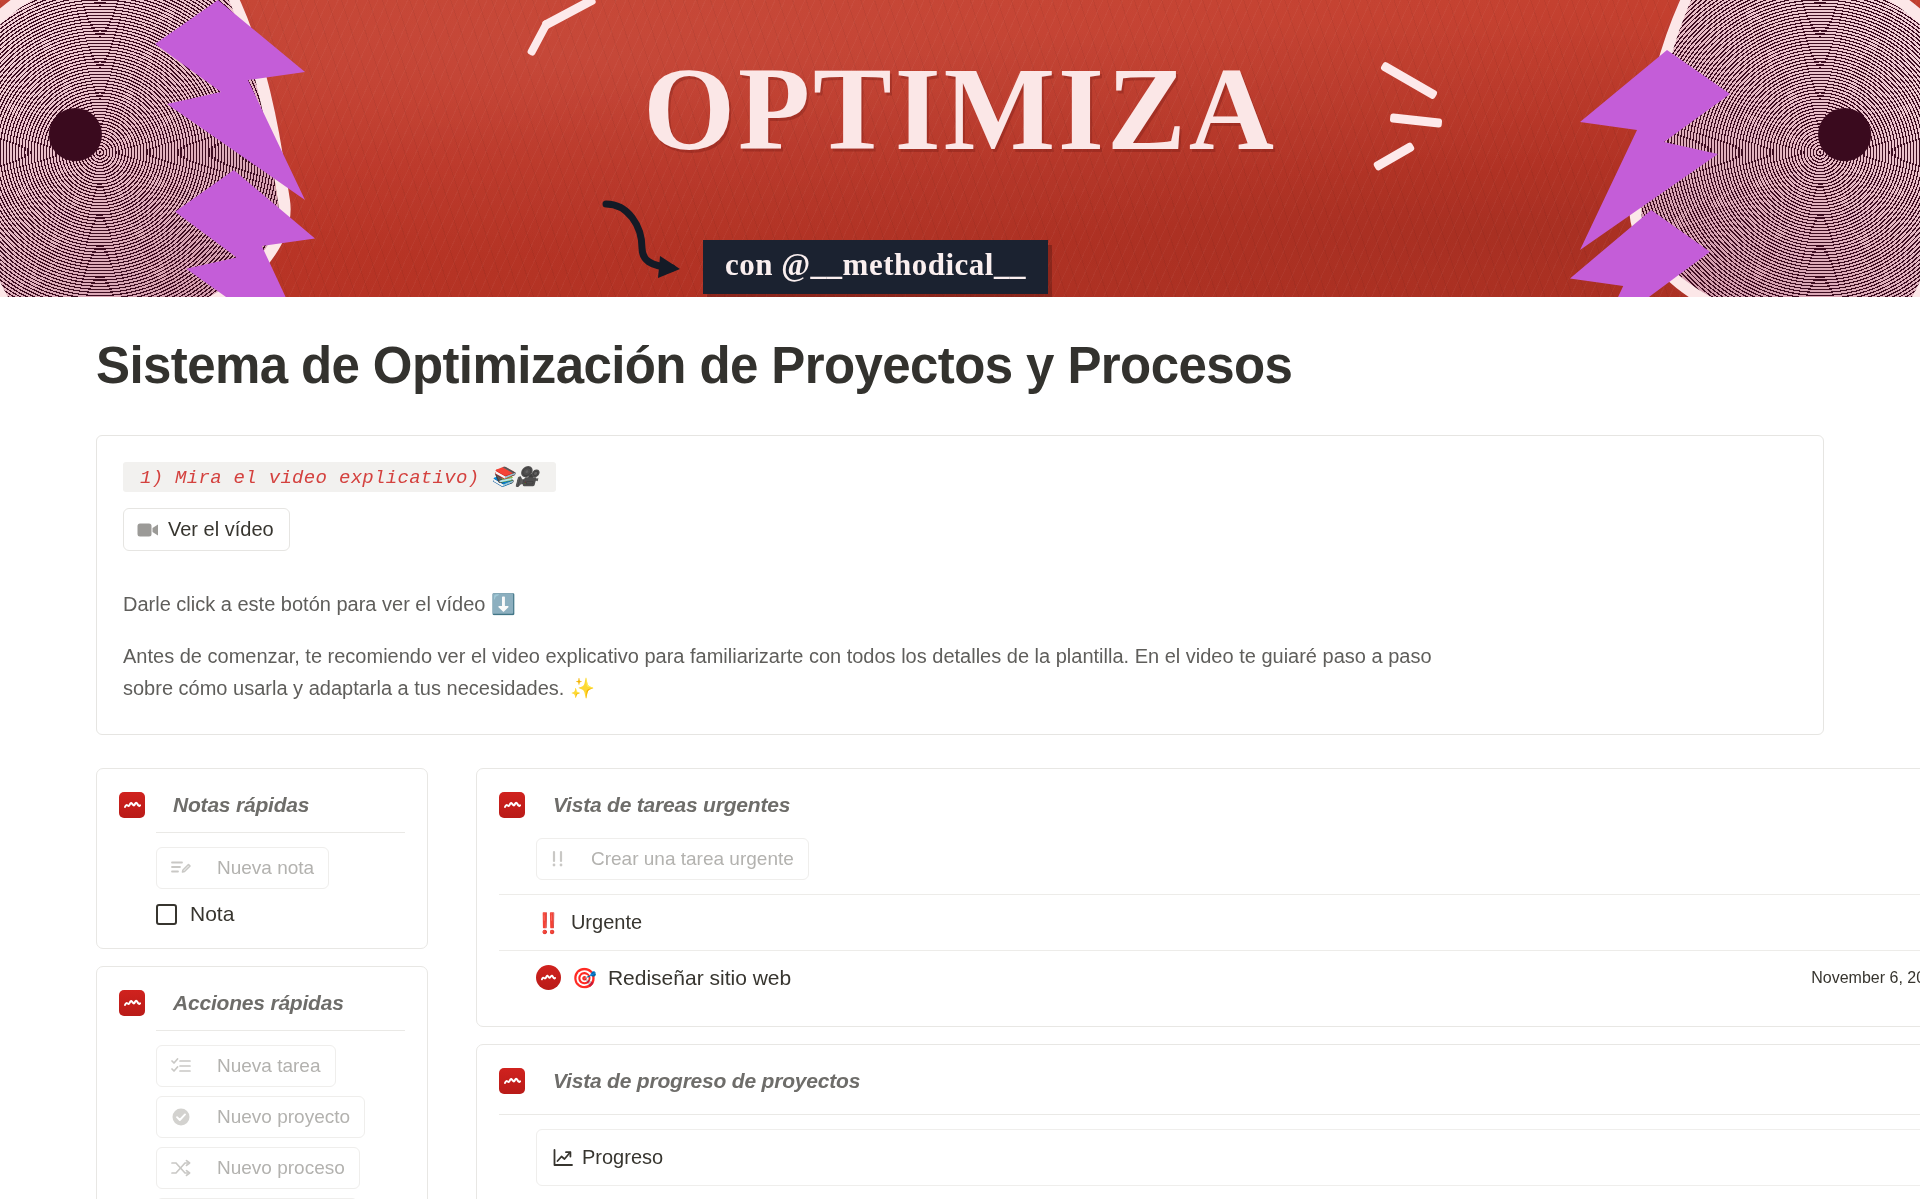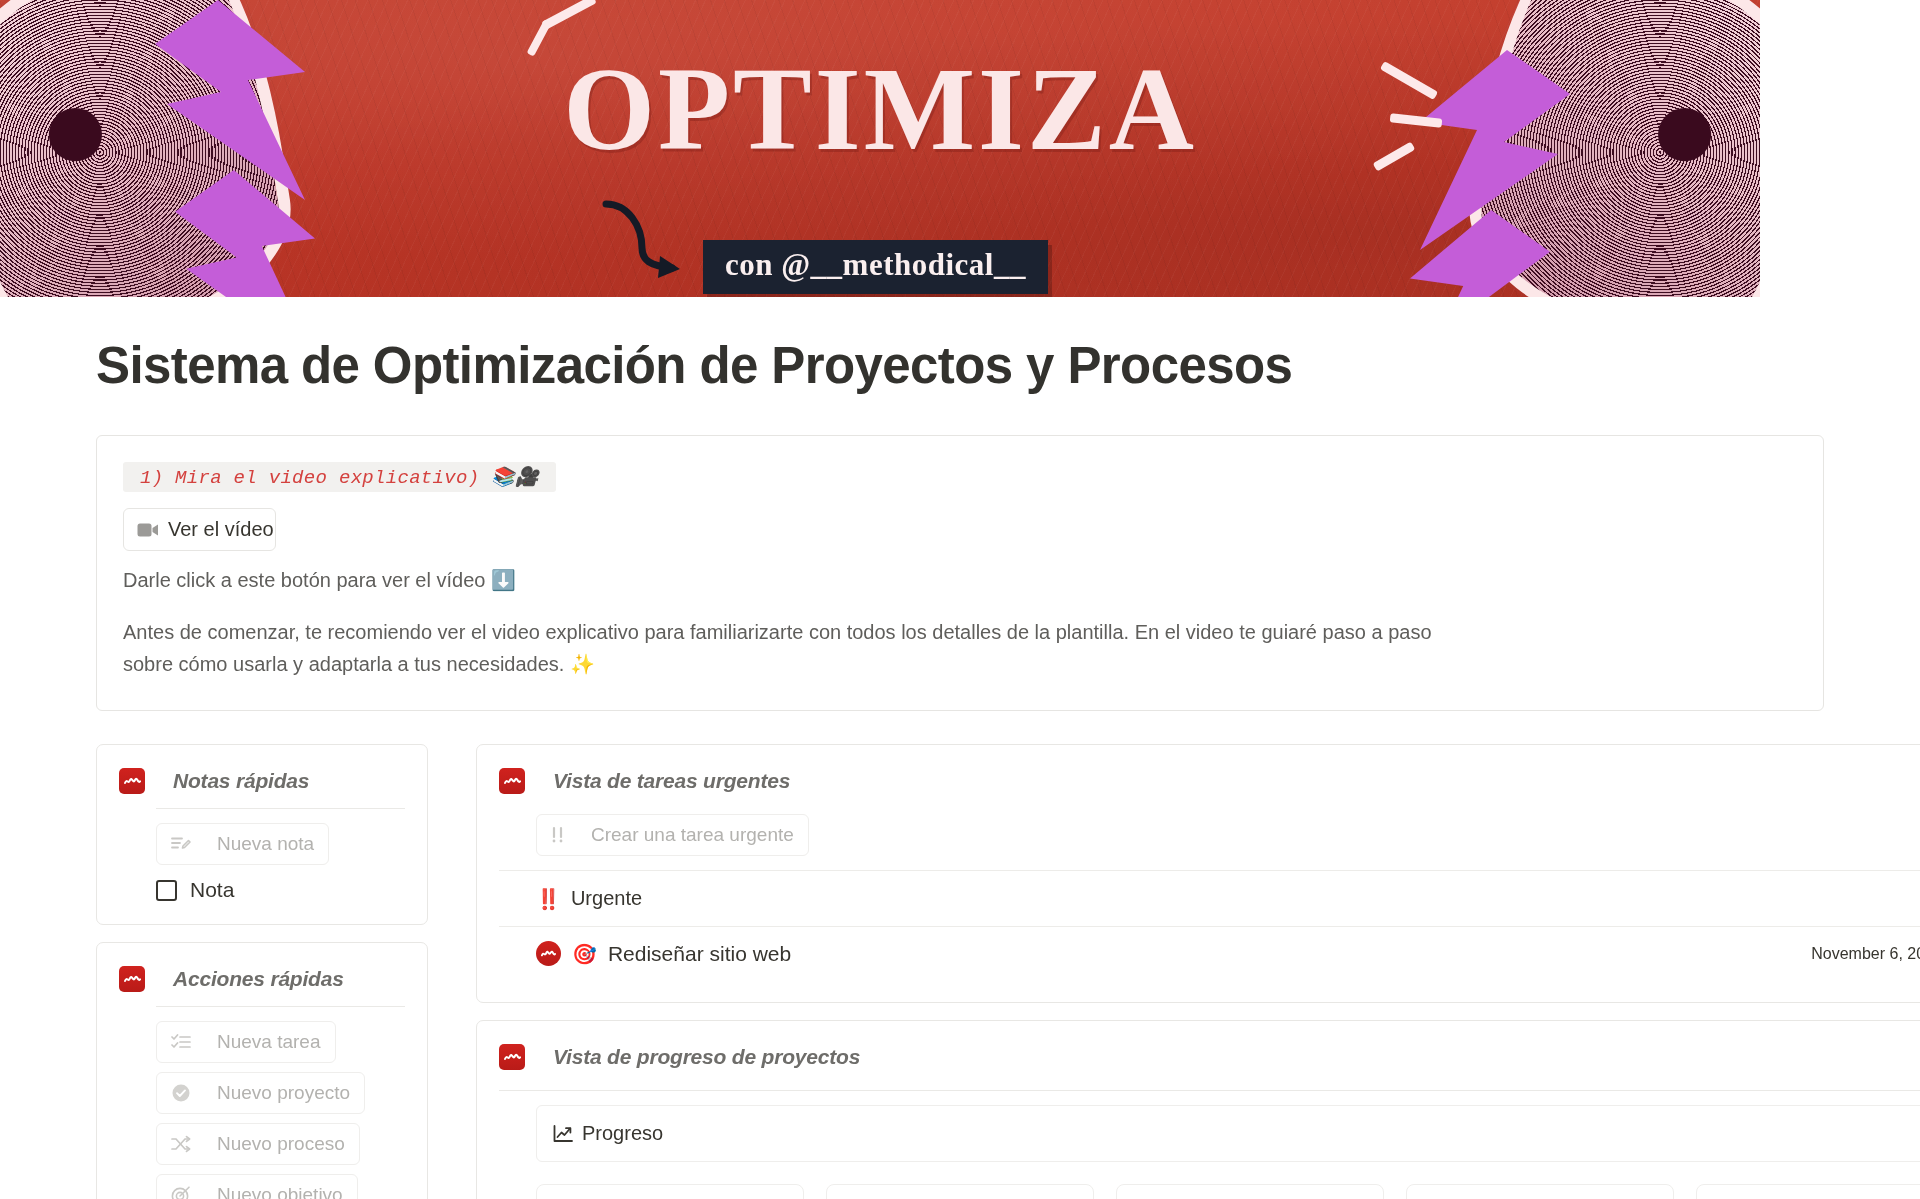--- a/index.html
+++ b/index.html
@@ -8,21 +8,21 @@
     height: 1199px;
     overflow: hidden;
     background: #ffffff;
     font-family: "Liberation Sans", sans-serif;
     -webkit-font-smoothing: antialiased;
   }
 
   
   .banner {
     position: relative;
-    width: 1760px;
+    width: 1920px;
     height: 297px;
     background: #C23A2B;
     overflow: hidden;
   }
   .banner-paper {
     position: absolute;
     inset: 0;
     background:
       repeating-linear-gradient(115deg, rgba(255,255,255,0.035) 0px, rgba(255,255,255,0.035) 1px, rgba(0,0,0,0) 1px, rgba(0,0,0,0) 9px),
       repeating-linear-gradient(72deg, rgba(0,0,0,0.045) 0px, rgba(0,0,0,0.045) 1px, rgba(0,0,0,0) 1px, rgba(0,0,0,0) 13px),
@@ -139,31 +139,31 @@
     letter-spacing: 0.3px;
   }
   .vid-btn {
     display: inline-flex;
     align-items: center;
     gap: 9px;
     margin-top: 16px;
     border: 1px solid #E6E5E2;
     border-radius: 6px;
     background: #fff;
-    padding: 9px 1px 9px 13px;
+    padding: 9px 15px 9px 13px;
     font-size: 20px;
     color: #37352F;
     cursor: pointer;
   }
   .callout p {
     font-size: 20px;
     color: #5F5E5B;
     line-height: 1.62;
   }
-  .callout p.lead { margin-top: 13px; }
+  .callout p.lead { margin-top: 37px; }
   .callout p.body { margin-top: 19px; max-width: 1330px; }
 
   
   .cols {
     display: flex;
     gap: 48px;
     margin-top: 33px;
     align-items: flex-start;
   }
   .col-left  { width: 332px; flex: 0 0 332px; }

